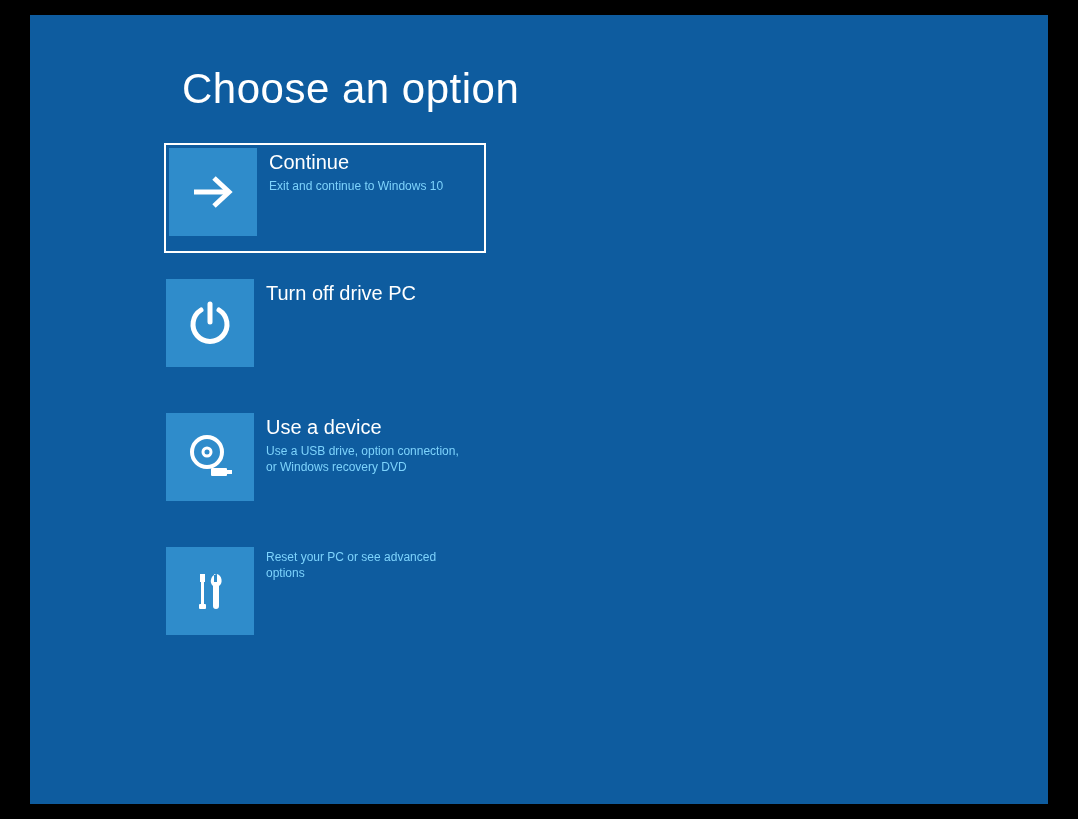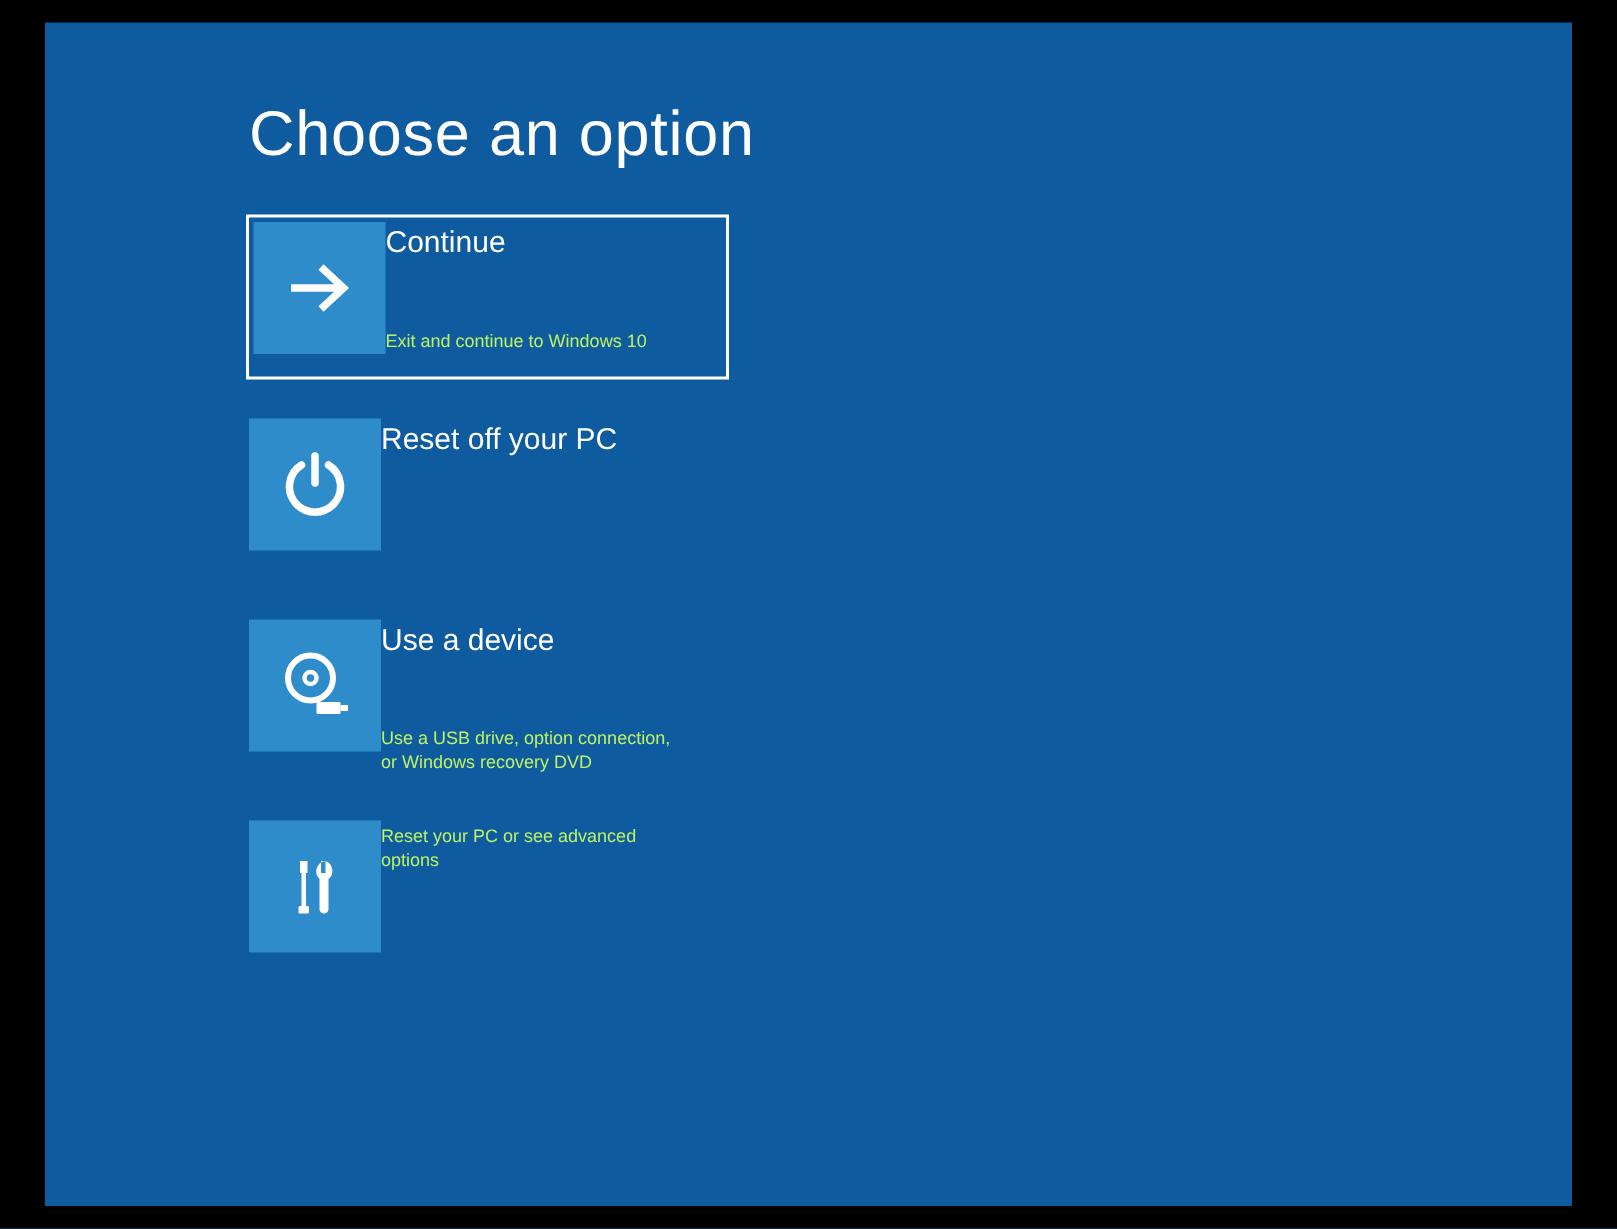--- a/index.html
+++ b/index.html
@@ -22,20 +22,21 @@
       bottom: 15px;
       background: #0e5c9f;
       padding: 50px 136px 0 136px;
     }
     .page-title {
       color: #ffffff;
       font-size: 42px;
       font-weight: 300;
       letter-spacing: 0.5px;
       margin-bottom: 32px;
+      margin-left: 16px;
     }
     .options {
       display: flex;
       flex-wrap: wrap;
       gap: 28px 28px;
       width: 660px;
     }
     .tile {
       width: 318px;
       height: 106px;
@@ -59,35 +60,34 @@
     .icon-box {
       width: 88px;
       height: 88px;
       background: #2f8ccb;
       display: flex;
       align-items: center;
       justify-content: center;
       flex-shrink: 0;
     }
     .tile-text {
-      padding-left: 0;
+      padding-left: 12px;
       padding-top: 0px;
       display: flex;
       flex-direction: column;
-      gap: 41px;
     }
     .tile-title {
       font-size: 20px;
       font-weight: 300;
       line-height: 1.4;
     }
     .tile-desc {
       font-size: 12px;
       font-weight: 400;
-      color: #bef264;
+      color: #7dd3fc;
       line-height: 1.35;
       margin-top: 2px;
       max-width: 200px;
     }
     svg {
       display: block;
     }
   </style>
 </head>
 <body>
@@ -115,21 +115,21 @@
     <div class="tile">
       <div class="icon-box">
         <svg width="50" height="50" viewBox="0 0 50 50">
           <g stroke="#ffffff" stroke-width="5" fill="none" stroke-linecap="round">
             <path d="M 16 12 A 17 17 0 1 0 34 12"></path>
             <line x1="25" y1="6" x2="25" y2="24"></line>
           </g>
         </svg>
       </div>
       <div class="tile-text">
-        <div class="tile-title">Reset off your PC</div>
+        <div class="tile-title">Turn off drive PC</div>
         <div class="tile-desc"></div>
       </div>
     </div>
 
     <div class="tile">
       <div class="icon-box">
         <svg width="54" height="54" viewBox="0 0 54 54">
           <g stroke="#ffffff" fill="none">
             <circle cx="24" cy="22" r="15" stroke-width="4"></circle>
             <circle cx="24" cy="22" r="4" stroke-width="3"></circle>

